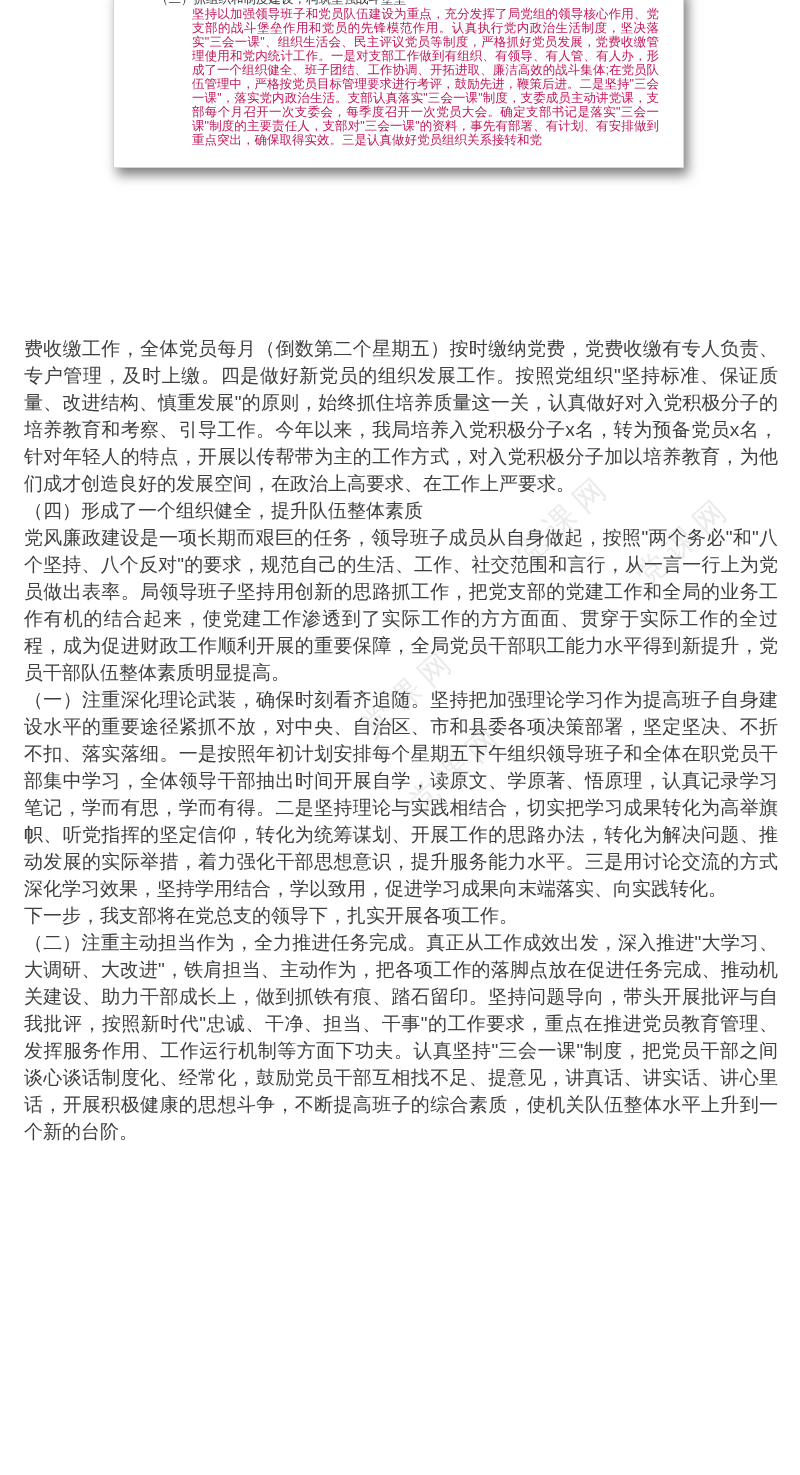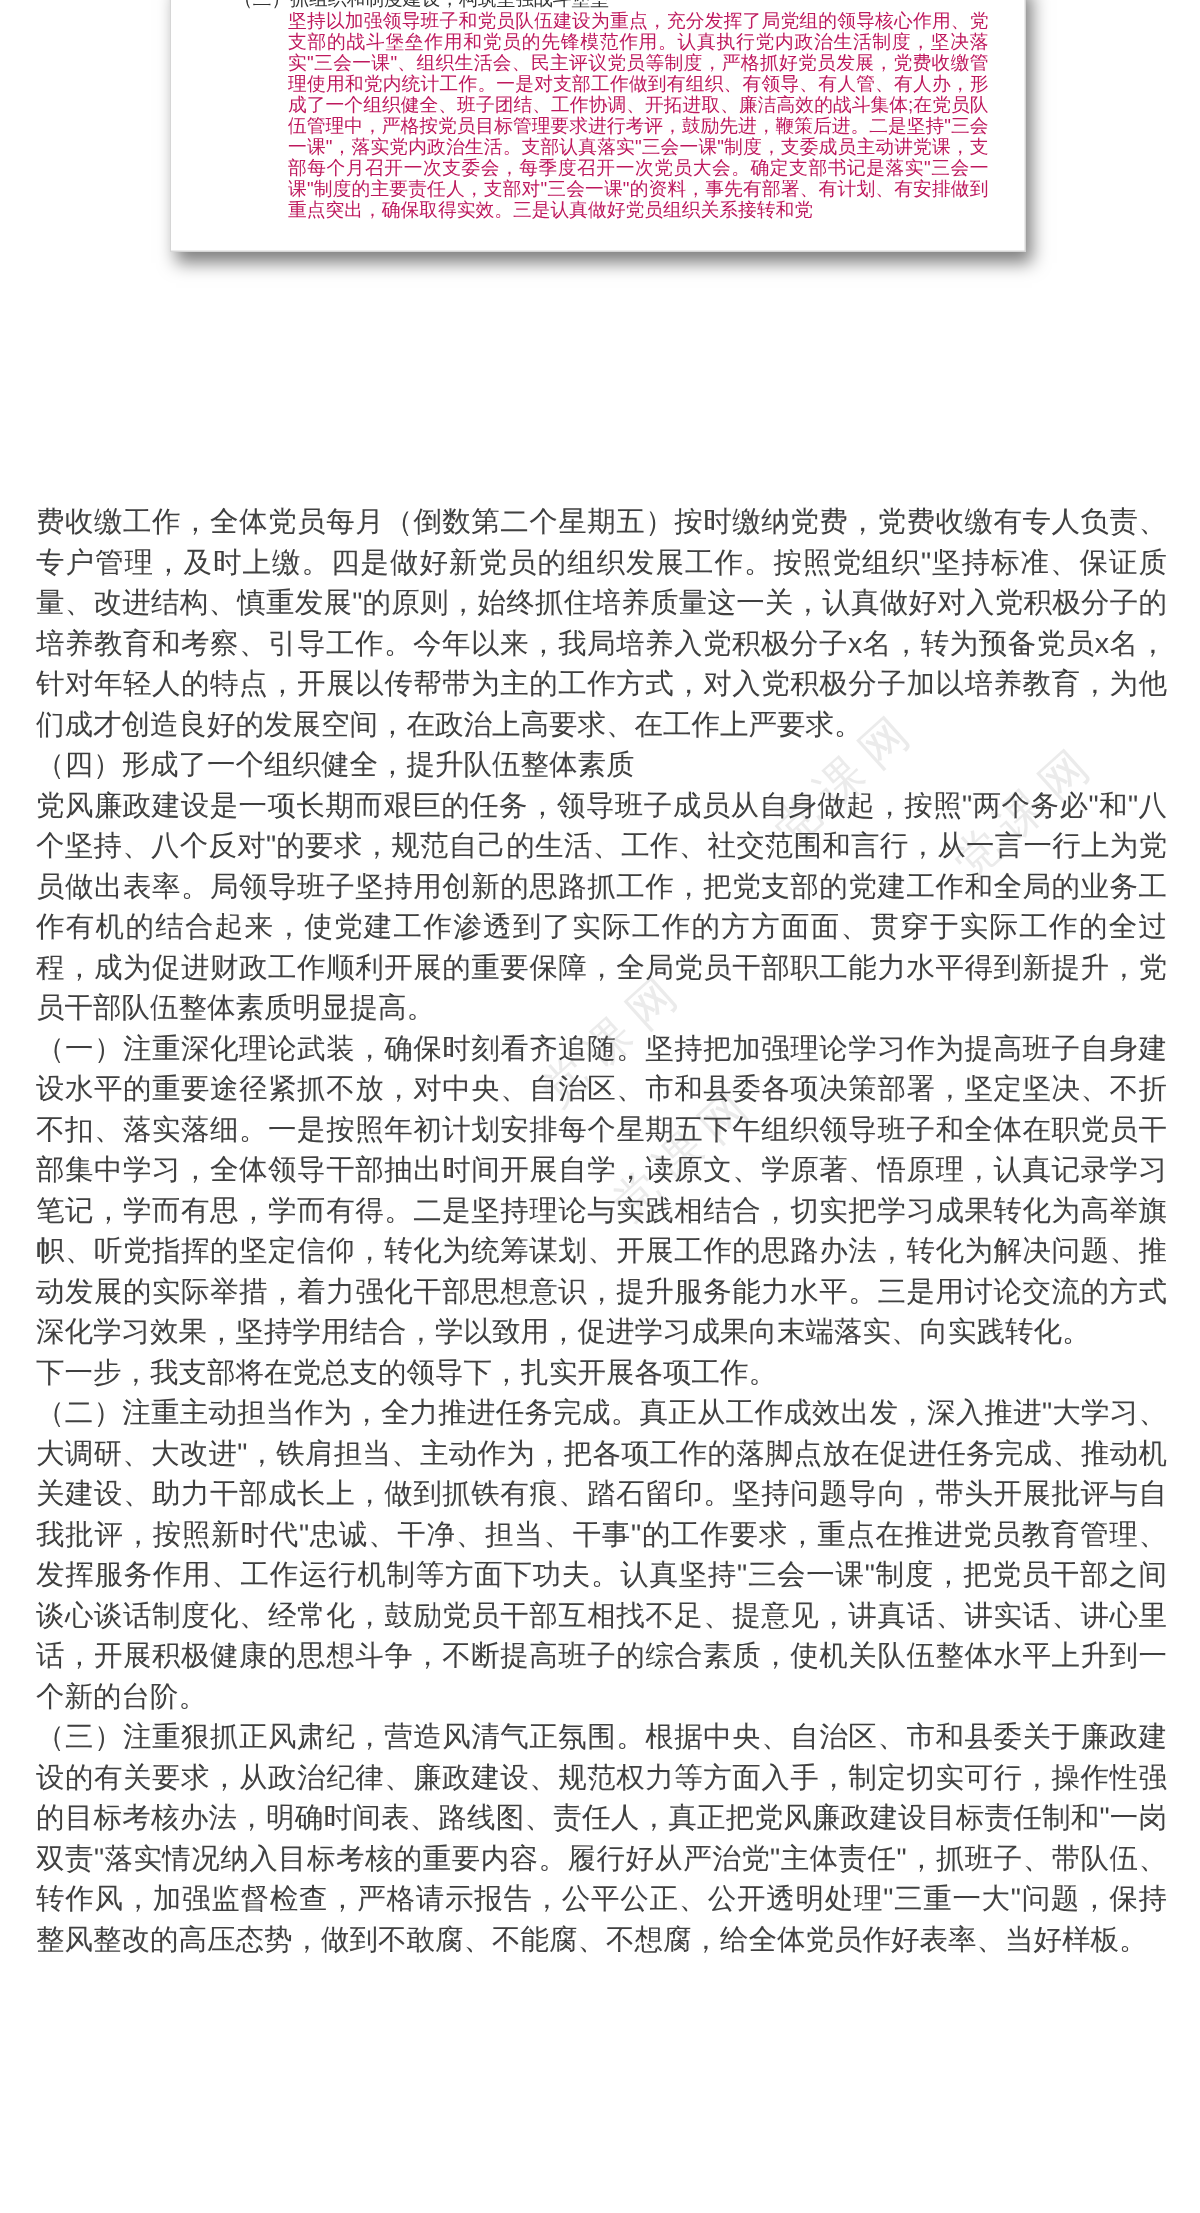--- a/index.html
+++ b/index.html
@@ -90,14 +90,13 @@
   <div class="pv-body">坚持以加强领导班子和党员队伍建设为重点，充分发挥了局党组的领导核心作用、党支部的战斗堡垒作用和党员的先锋模范作用。认真执行党内政治生活制度，坚决落实"三会一课"、组织生活会、民主评议党员等制度，严格抓好党员发展，党费收缴管理使用和党内统计工作。一是对支部工作做到有组织、有领导、有人管、有人办，形成了一个组织健全、班子团结、工作协调、开拓进取、廉洁高效的战斗集体;在党员队伍管理中，严格按党员目标管理要求进行考评，鼓励先进，鞭策后进。二是坚持"三会一课"，落实党内政治生活。支部认真落实"三会一课"制度，支委成员主动讲党课，支部每个月召开一次支委会，每季度召开一次党员大会。确定支部书记是落实"三会一课"制度的主要责任人，支部对"三会一课"的资料，事先有部署、有计划、有安排做到重点突出，确保取得实效。三是认真做好党员组织关系接转和党</div>
 </div>
 
 <div class="doc-body">
   <p>费收缴工作，全体党员每月（倒数第二个星期五）按时缴纳党费，党费收缴有专人负责、专户管理，及时上缴。四是做好新党员的组织发展工作。按照党组织"坚持标准、保证质量、改进结构、慎重发展"的原则，始终抓住培养质量这一关，认真做好对入党积极分子的培养教育和考察、引导工作。今年以来，我局培养入党积极分子x名，转为预备党员x名，针对年轻人的特点，开展以传帮带为主的工作方式，对入党积极分子加以培养教育，为他们成才创造良好的发展空间，在政治上高要求、在工作上严要求。</p>
   <p>（四）形成了一个组织健全，提升队伍整体素质</p>
   <p>党风廉政建设是一项长期而艰巨的任务，领导班子成员从自身做起，按照"两个务必"和"八个坚持、八个反对"的要求，规范自己的生活、工作、社交范围和言行，从一言一行上为党员做出表率。局领导班子坚持用创新的思路抓工作，把党支部的党建工作和全局的业务工作有机的结合起来，使党建工作渗透到了实际工作的方方面面、贯穿于实际工作的全过程，成为促进财政工作顺利开展的重要保障，全局党员干部职工能力水平得到新提升，党员干部队伍整体素质明显提高。</p>
   <p>（一）注重深化理论武装，确保时刻看齐追随。坚持把加强理论学习作为提高班子自身建设水平的重要途径紧抓不放，对中央、自治区、市和县委各项决策部署，坚定坚决、不折不扣、落实落细。一是按照年初计划安排每个星期五下午组织领导班子和全体在职党员干部集中学习，全体领导干部抽出时间开展自学，读原文、学原著、悟原理，认真记录学习笔记，学而有思，学而有得。二是坚持理论与实践相结合，切实把学习成果转化为高举旗帜、听党指挥的坚定信仰，转化为统筹谋划、开展工作的思路办法，转化为解决问题、推动发展的实际举措，着力强化干部思想意识，提升服务能力水平。三是用讨论交流的方式深化学习效果，坚持学用结合，学以致用，促进学习成果向末端落实、向实践转化。</p>
   <p>下一步，我支部将在党总支的领导下，扎实开展各项工作。</p>
   <p>（二）注重主动担当作为，全力推进任务完成。真正从工作成效出发，深入推进"大学习、大调研、大改进"，铁肩担当、主动作为，把各项工作的落脚点放在促进任务完成、推动机关建设、助力干部成长上，做到抓铁有痕、踏石留印。坚持问题导向，带头开展批评与自我批评，按照新时代"忠诚、干净、担当、干事"的工作要求，重点在推进党员教育管理、发挥服务作用、工作运行机制等方面下功夫。认真坚持"三会一课"制度，把党员干部之间谈心谈话制度化、经常化，鼓励党员干部互相找不足、提意见，讲真话、讲实话、讲心里话，开展积极健康的思想斗争，不断提高班子的综合素质，使机关队伍整体水平上升到一个新的台阶。</p>
-  <p>（三）注重狠抓正风肃纪，营造风清气正氛围。根据中央、自治区、市和县委关于廉政建设的有关要求，从政治纪律、廉政建设、规范权力等方面入手，制定切实可行，操作性强的目标考核办法，明确时间表、路线图、责任人，真正把党风廉政建设目标责任制和"一岗双责"落实情况纳入目标考核的重要内容。履行好从严治党"主体责任"，抓班子、带队伍、转作风，加强监督检查，严格请示报告，公平公正、公开透明处理"三重一大"问题，保持整风整改的高压态势，做到不敢腐、不能腐、不想腐，给全体党员作好表率、当好样板。</p>
 </div>
 
 </body></html>

